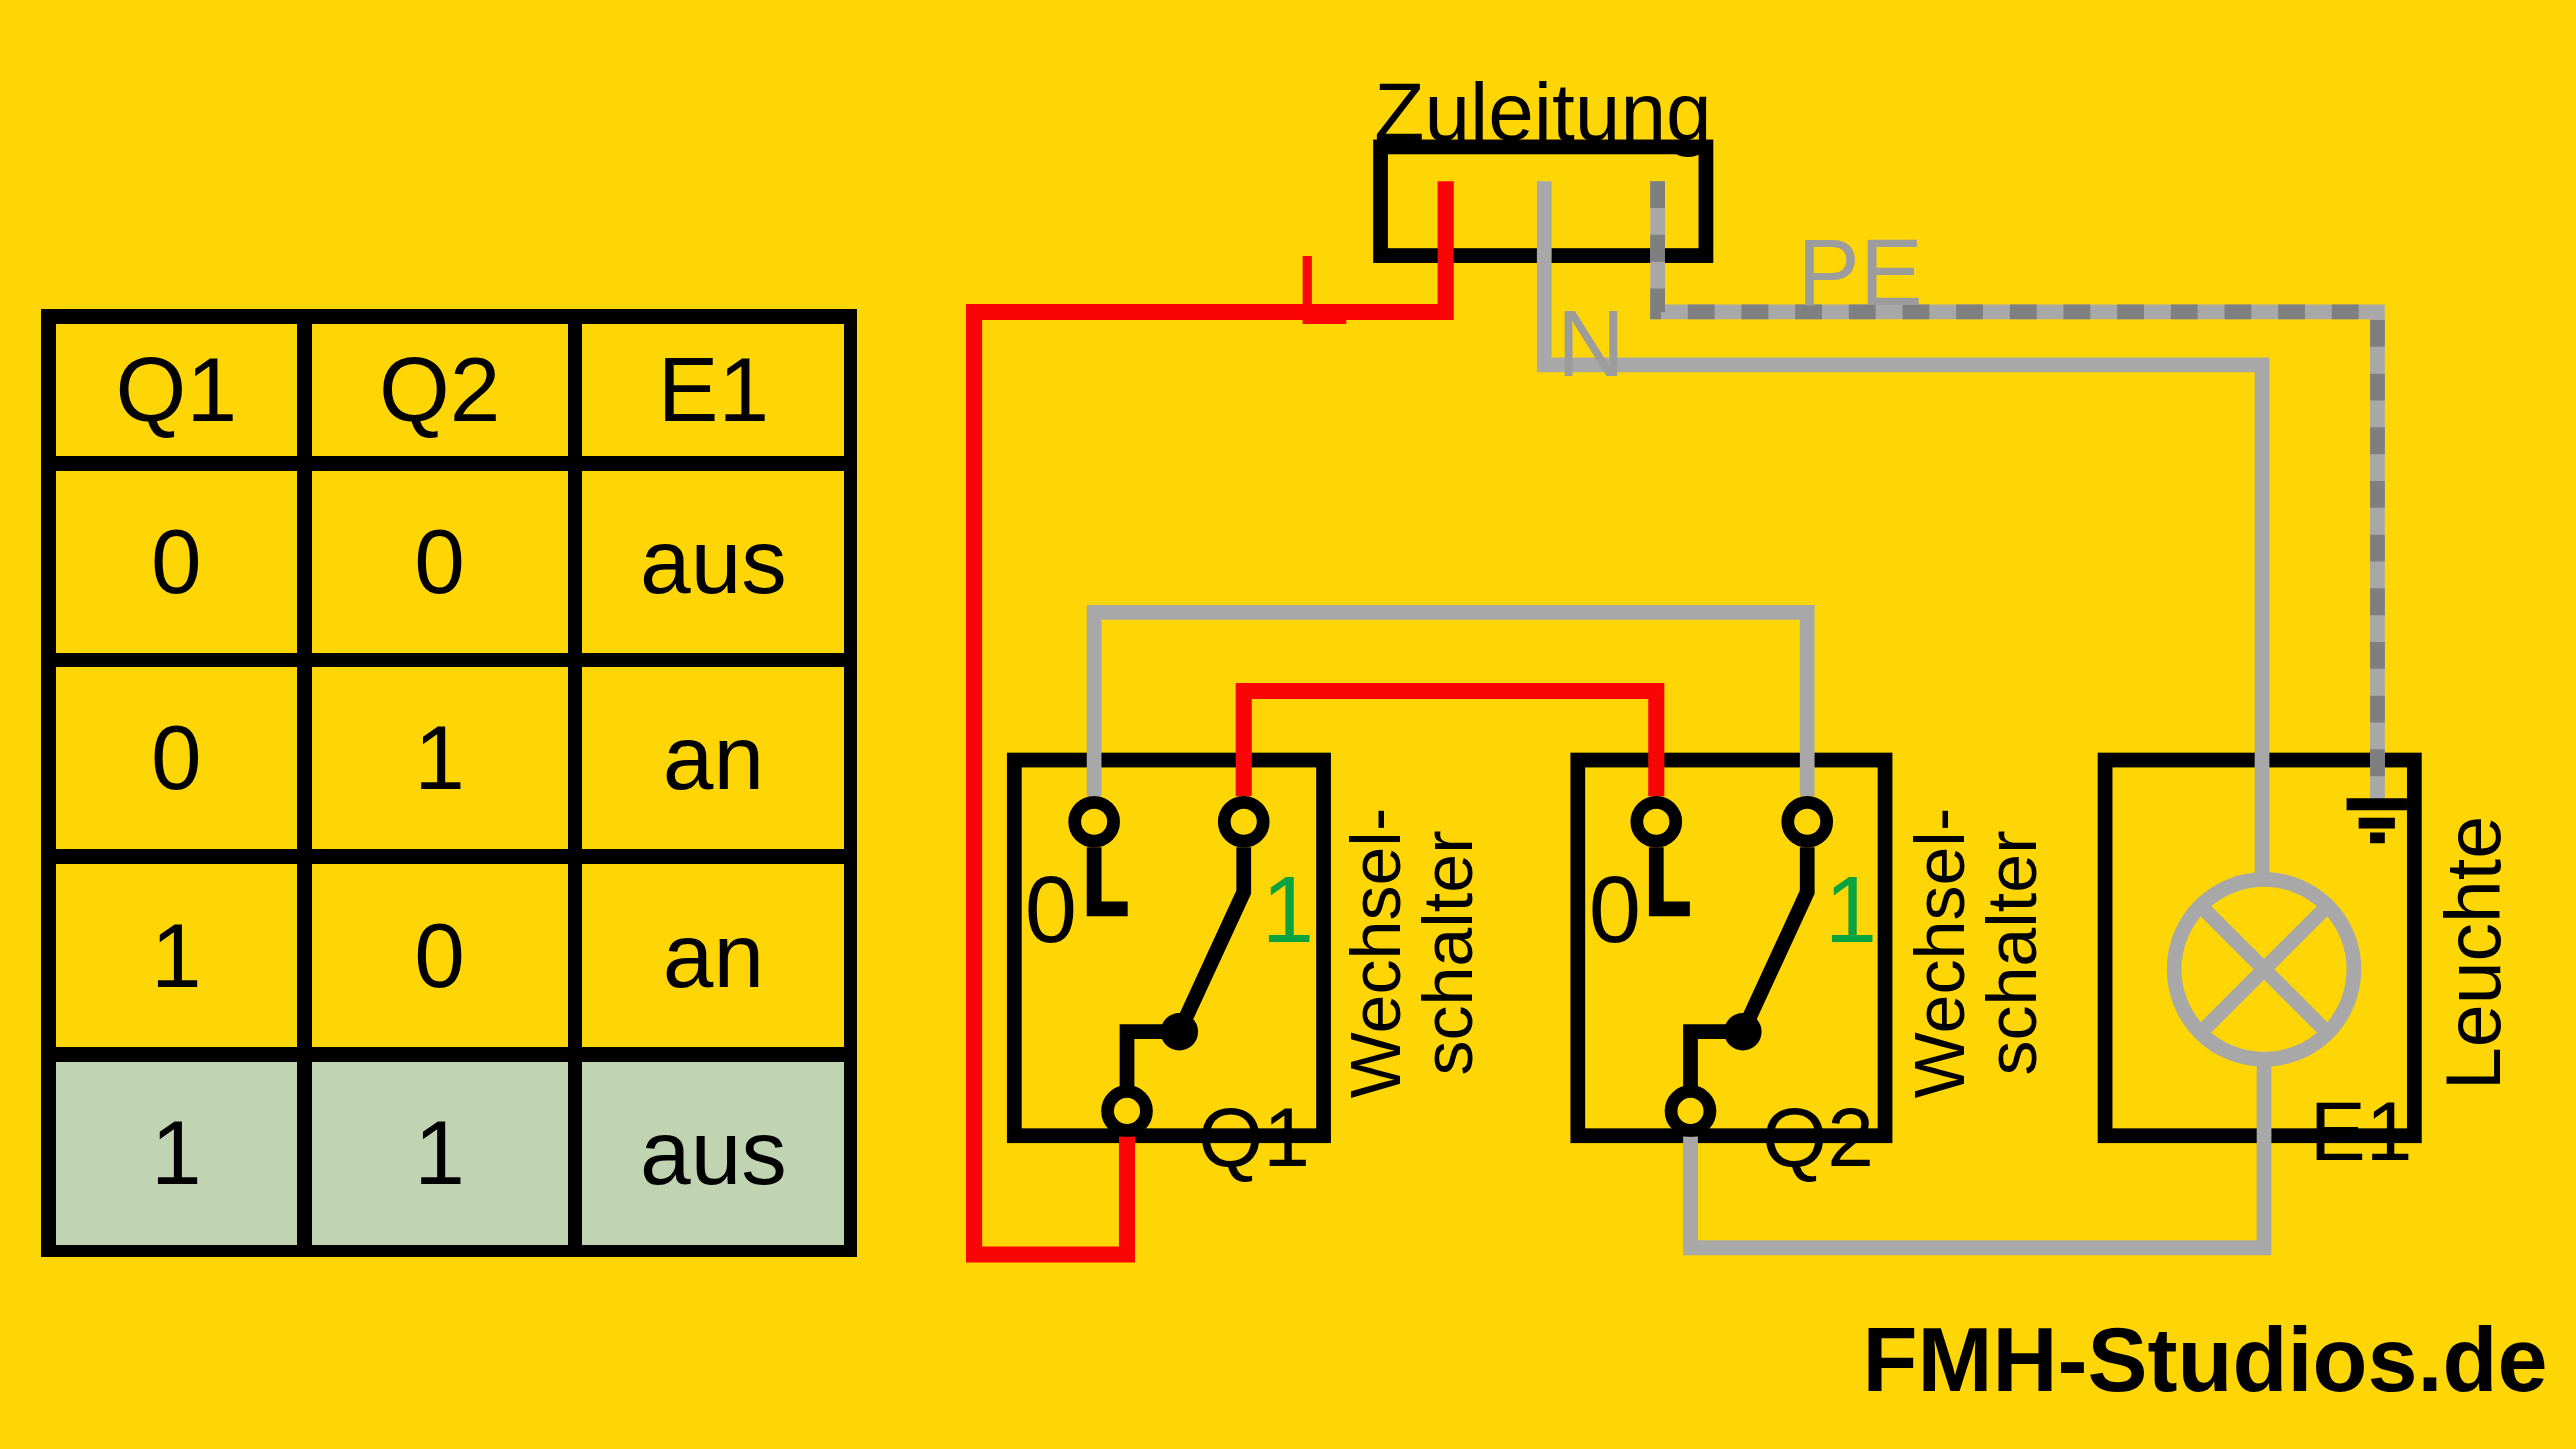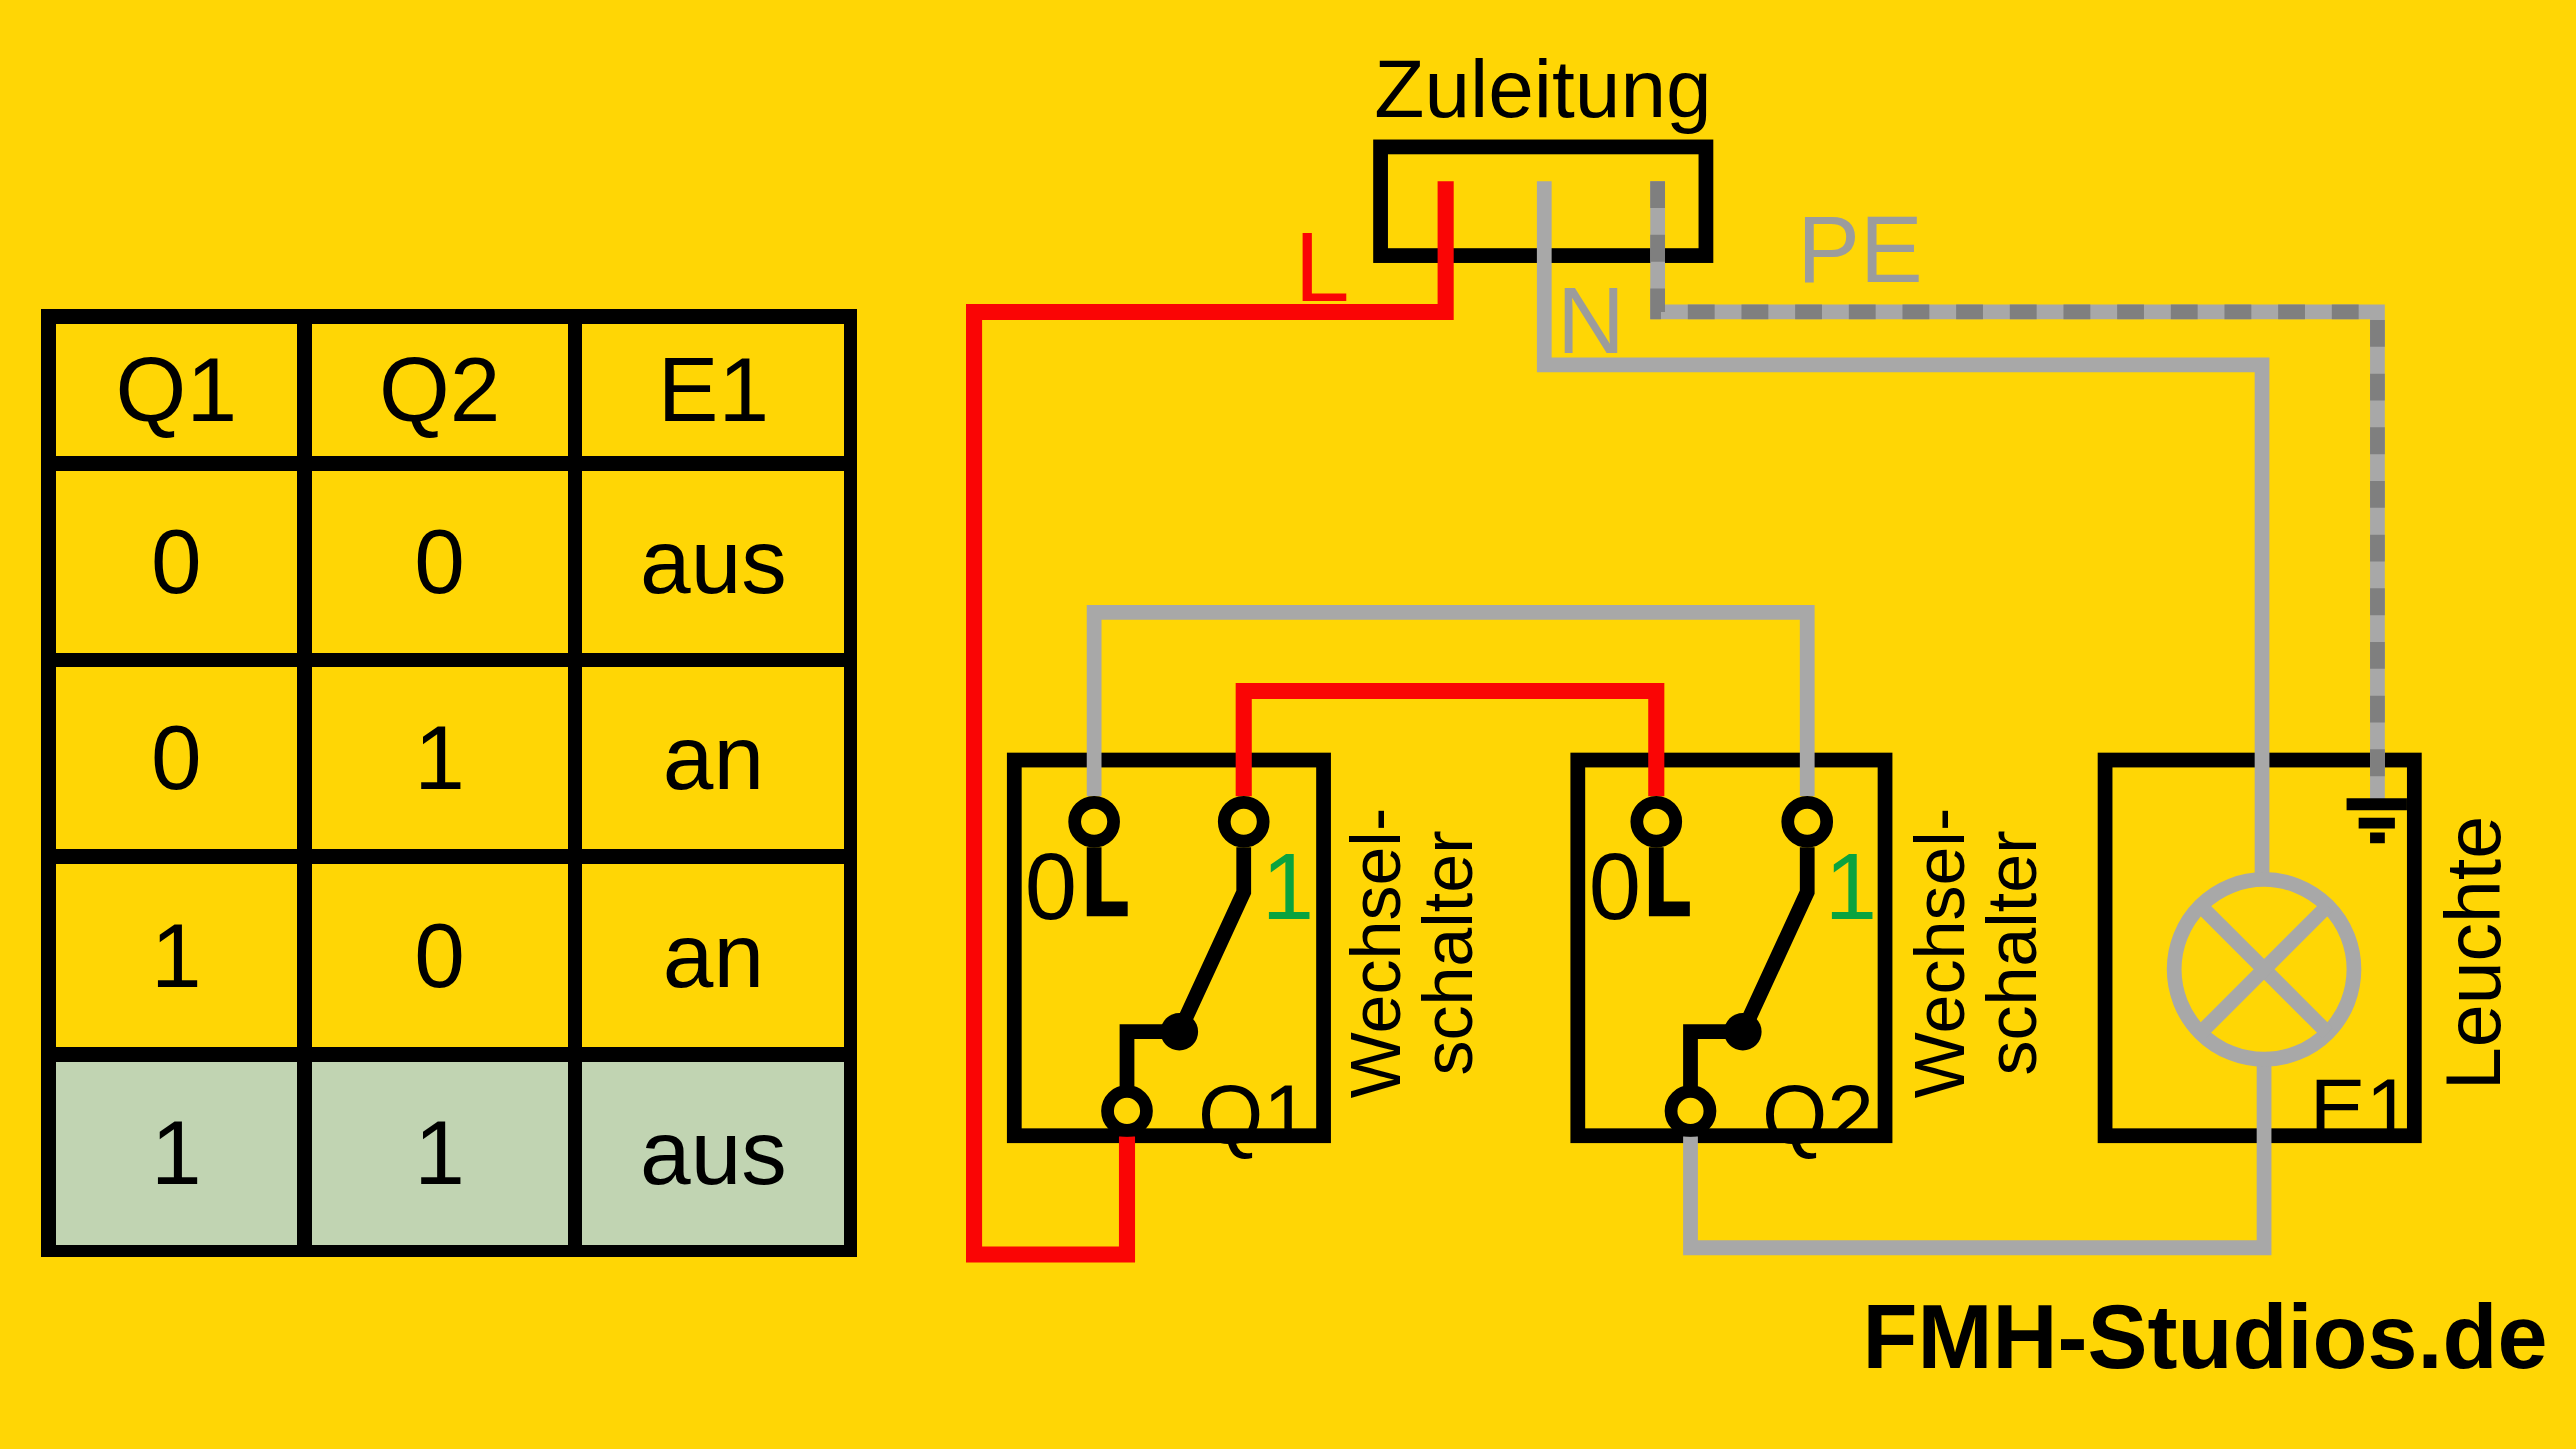--- a/index.html
+++ b/index.html
@@ -9,21 +9,21 @@
   .box{fill:none;stroke:#000;stroke-width:22;}
   .red{fill:none;stroke:#FA0505;stroke-width:24;}
   .gray{fill:none;stroke:#A8A8A8;stroke-width:22;}
   .pedash{fill:none;stroke:#7F7F7F;stroke-width:22;stroke-dasharray:40 40;}
   .gnd{stroke:#000;stroke-width:16;}
   .grayln{fill:none;stroke:#A8A8A8;stroke-width:22;}
   .blk{fill:none;stroke:#000;stroke-width:22;}
   .dot{fill:#000;stroke:none;}
   .term{fill:#FFD605;stroke:#000;stroke-width:19;}
 
-  .lbl{position:absolute;transform:translate(-50%,-50%);white-space:nowrap;line-height:1;}
+  .lbl{position:absolute;transform:translate(-50%,-50%);white-space:nowrap;line-height:1;margin-top:23px;}
   .vlabel{position:absolute;transform:translate(-50%,-50%) rotate(-90deg);
           text-align:center;white-space:nowrap;font-size:70px;line-height:72px;}
   .red-t{color:#FA0505;}
   .gray-t{color:#9C9C9C;}
   .green-t{color:#0AA33F;}
   .bold{font-weight:bold;}
 
   .truth-table{position:absolute;left:41px;top:309px;width:816px;height:948px;
     background:#000;box-sizing:border-box;padding:14.8px;display:grid;
     grid-template-columns:241px 256px 262px;

